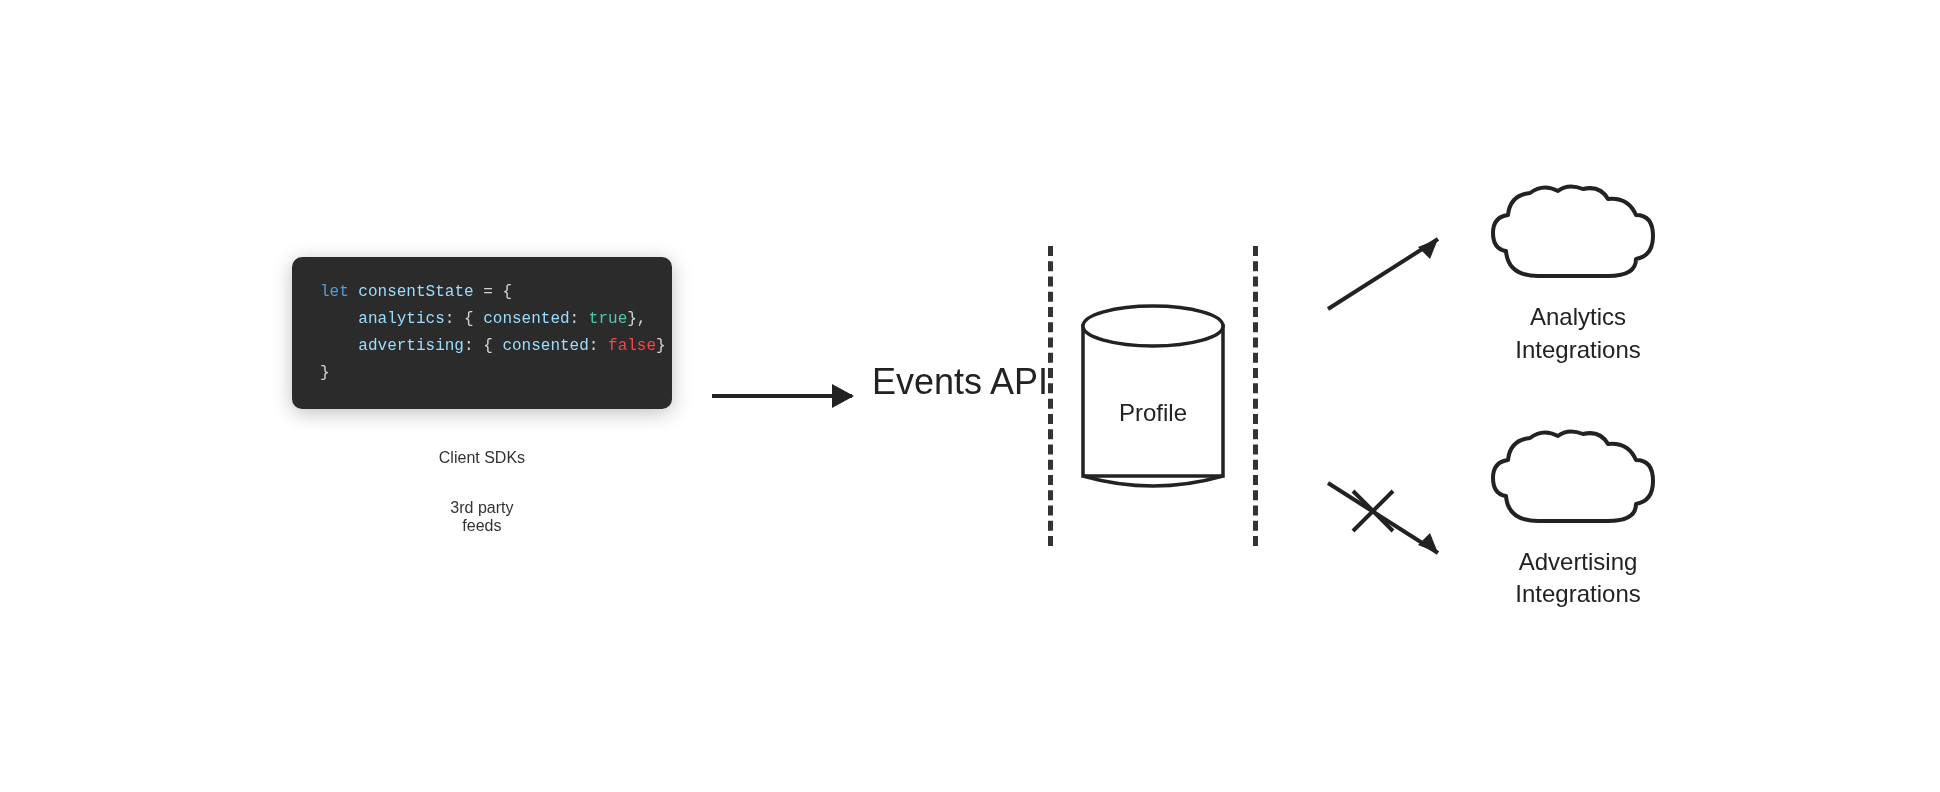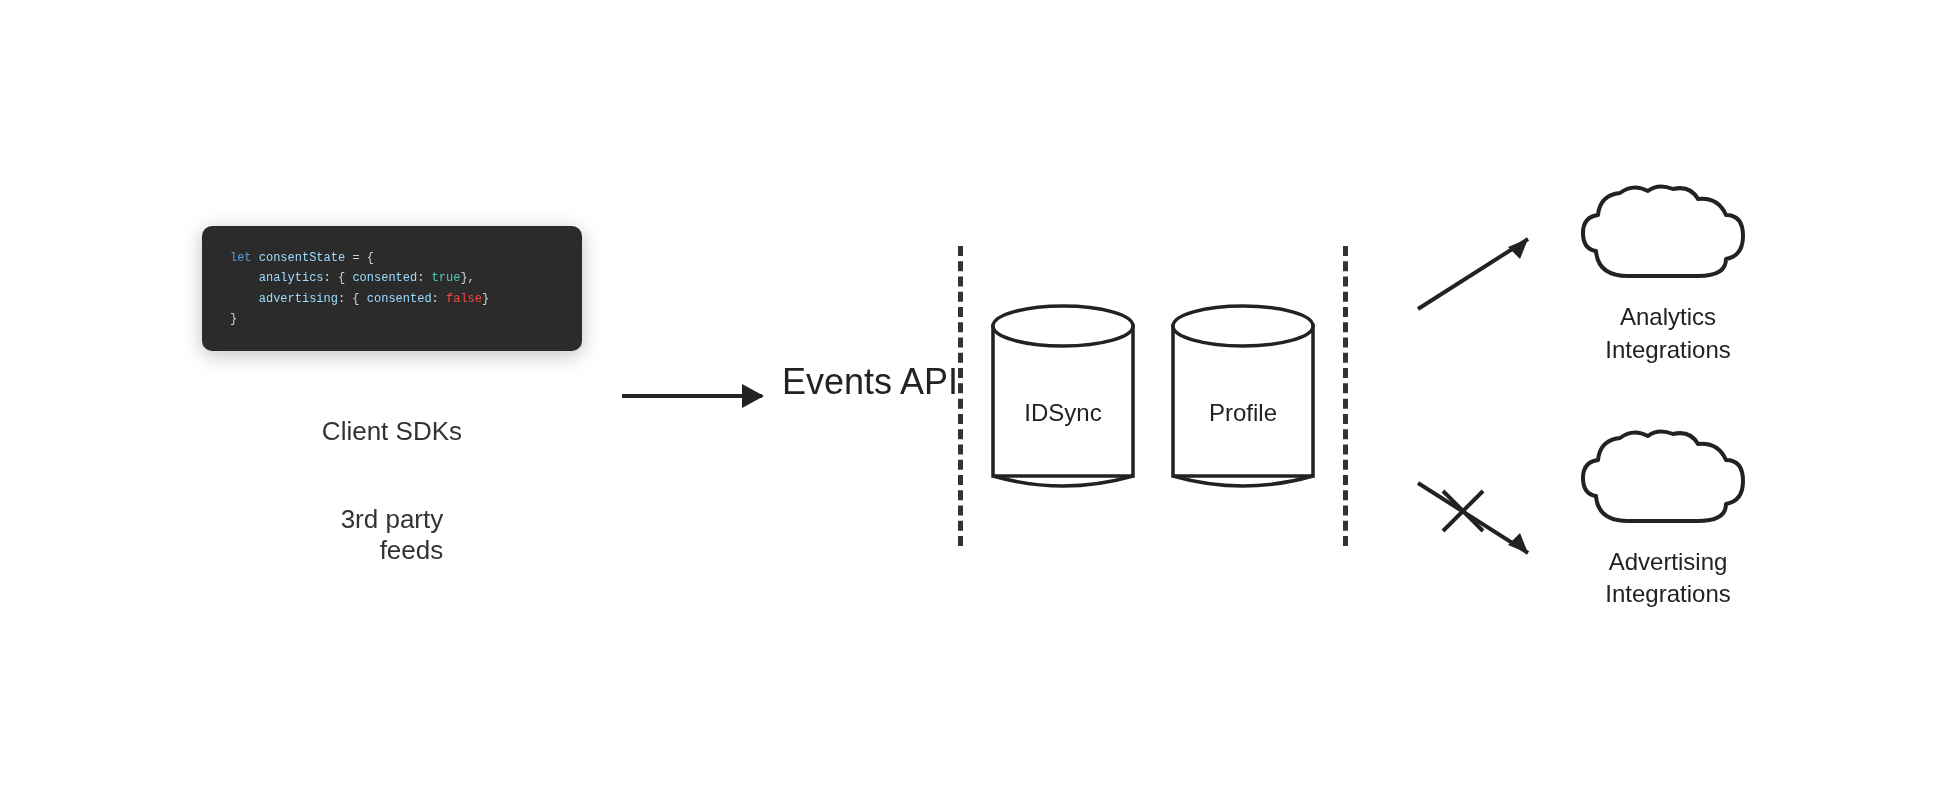--- a/index.html
+++ b/index.html
@@ -37,21 +37,21 @@
       background: #2b2b2b;
       border-radius: 10px;
       padding: 22px 28px;
       width: 380px;
       box-shadow: 0 4px 20px rgba(0,0,0,0.25);
       margin-bottom: 30px;
     }
 
     .code-block pre {
       font-family: 'Courier New', monospace;
-      font-size: 12px;
+      font-size: 16px;
       line-height: 1.7;
       color: #d4d4d4;
     }
 
     .kw { color: #569cd6; }
     .var { color: #9cdcfe; }
     .op { color: #d4d4d4; }
     .key { color: #9cdcfe; }
     .val-true { color: #4ec9b0; }
     .val-false { color: #f44747; }
@@ -59,25 +59,24 @@
 
     .labels-section {
       display: flex;
       flex-direction: column;
       align-items: center;
       gap: 32px;
       margin-top: 10px;
     }
 
     .source-label {
-      font-size: 26px;
+      font-size: 16px;
       color: #333333;
       font-weight: 500;
-      text-align: right;
-      margin-top: 25px;
+      text-align: center;
     }
 
     
     .arrow-section {
       width: 160px;
       display: flex;
       align-items: center;
       justify-content: center;
       margin: 0 10px;
     }
@@ -194,32 +193,20 @@
 
   <div class="events-section">
     <div class="events-api-title">Events API</div>
 
     <div style="position:relative; display:flex; align-items:center;">
 
       <div style="width:5px; height:300px; border-left:5px dashed #333; margin-right:20px;"></div>
 
       <div class="cylinders-row">
 
-        <div class="cylinder">
-          <svg class="cyl-svg" viewBox="0 0 160 220" fill="none" xmlns="http://www.w3.org/2000/svg">
-
-            <rect x="10" y="40" width="140" height="150" fill="white" stroke="#222" stroke-width="3.5"></rect>
-
-            <ellipse cx="80" cy="40" rx="70" ry="20" fill="white" stroke="#222" stroke-width="3.5"></ellipse>
-
-            <path d="M10 190 Q80 210 150 190" stroke="#222" stroke-width="3.5" fill="none"></path>
-
-            <text x="80" y="135" text-anchor="middle" font-size="24" font-weight="500" fill="#222" font-family="Helvetica Neue, Arial, sans-serif">IDSync</text>
-          </svg>
-        </div>
 
         <div class="cylinder">
           <svg class="cyl-svg" viewBox="0 0 160 220" fill="none" xmlns="http://www.w3.org/2000/svg">
             <rect x="10" y="40" width="140" height="150" fill="white" stroke="#222" stroke-width="3.5"></rect>
             <ellipse cx="80" cy="40" rx="70" ry="20" fill="white" stroke="#222" stroke-width="3.5"></ellipse>
             <path d="M10 190 Q80 210 150 190" stroke="#222" stroke-width="3.5" fill="none"></path>
             <text x="80" y="135" text-anchor="middle" font-size="24" font-weight="500" fill="#222" font-family="Helvetica Neue, Arial, sans-serif">Profile</text>
           </svg>
         </div>
       </div>

